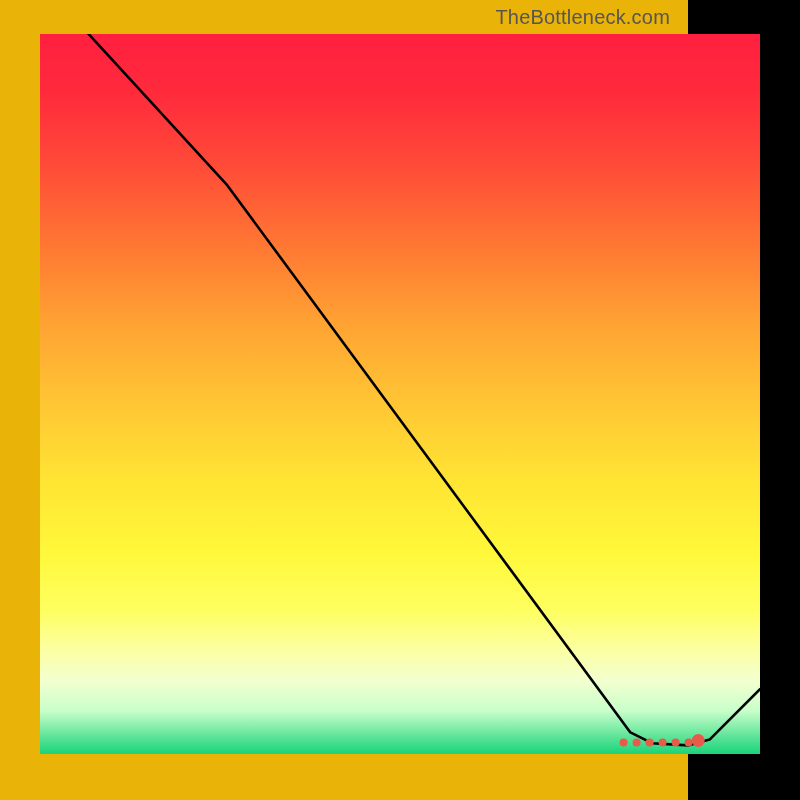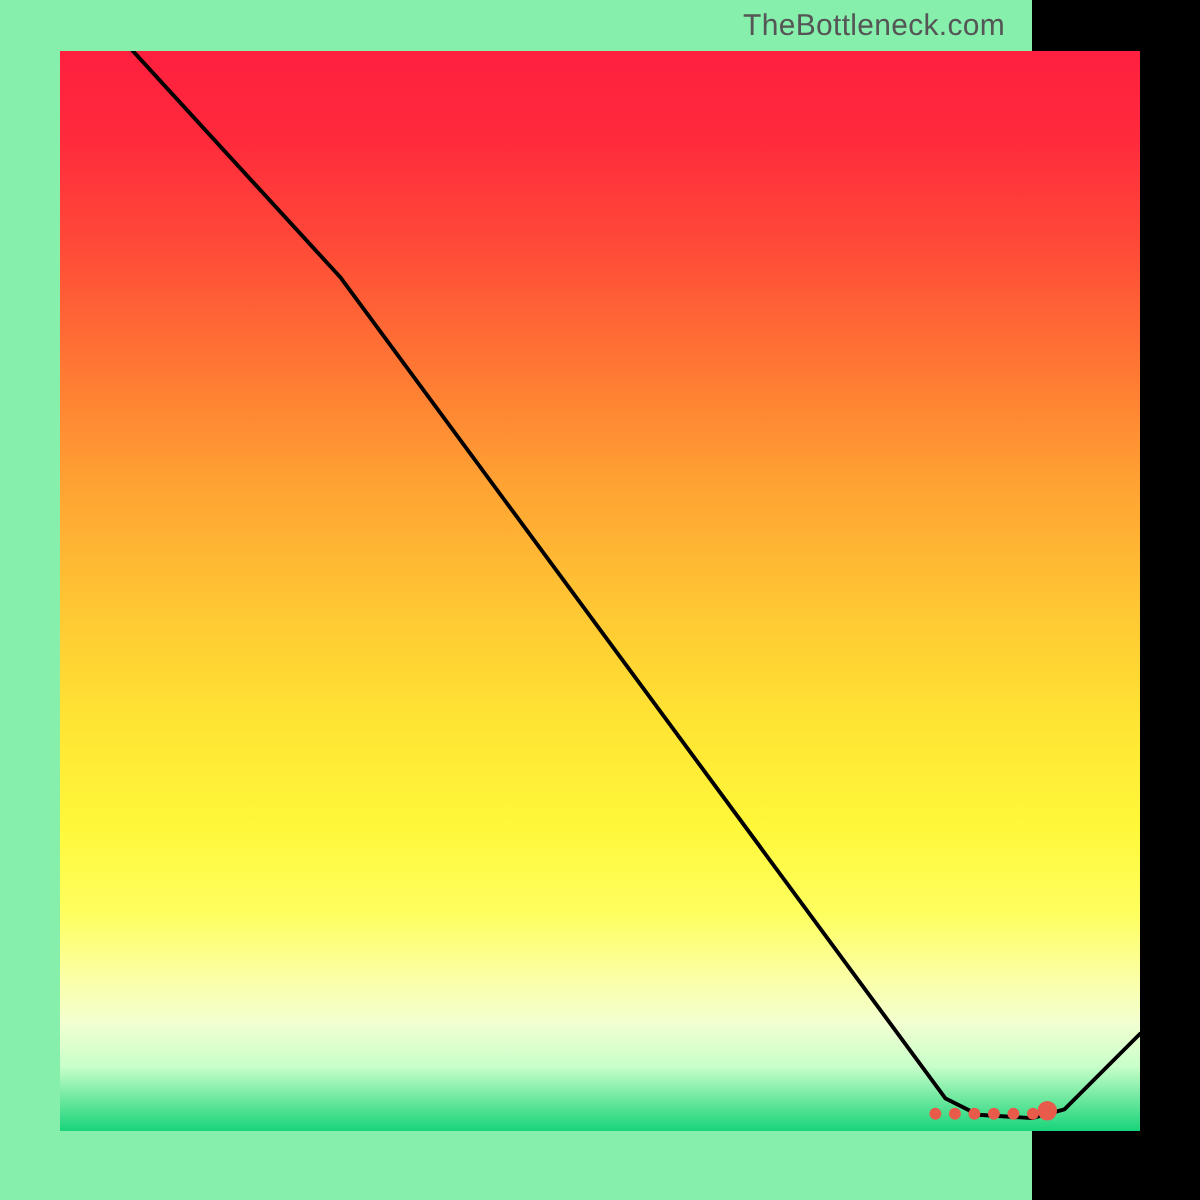--- a/index.html
+++ b/index.html
@@ -8,21 +8,21 @@
     width: 800px;
     height: 800px;
     background: #000;
     overflow: hidden;
     font-family: Arial, Helvetica, sans-serif;
   }
   .frame {
     position: relative;
     width: 688px;
     height: 800px;
-    background: #86efac;
+    background: #eab308;
   }
   .watermark {
     position: absolute;
     top: 6px;
     right: 18px;
     color: #555;
     font-size: 20px;
     font-weight: 500;
     letter-spacing: 0.2px;
     pointer-events: none;

